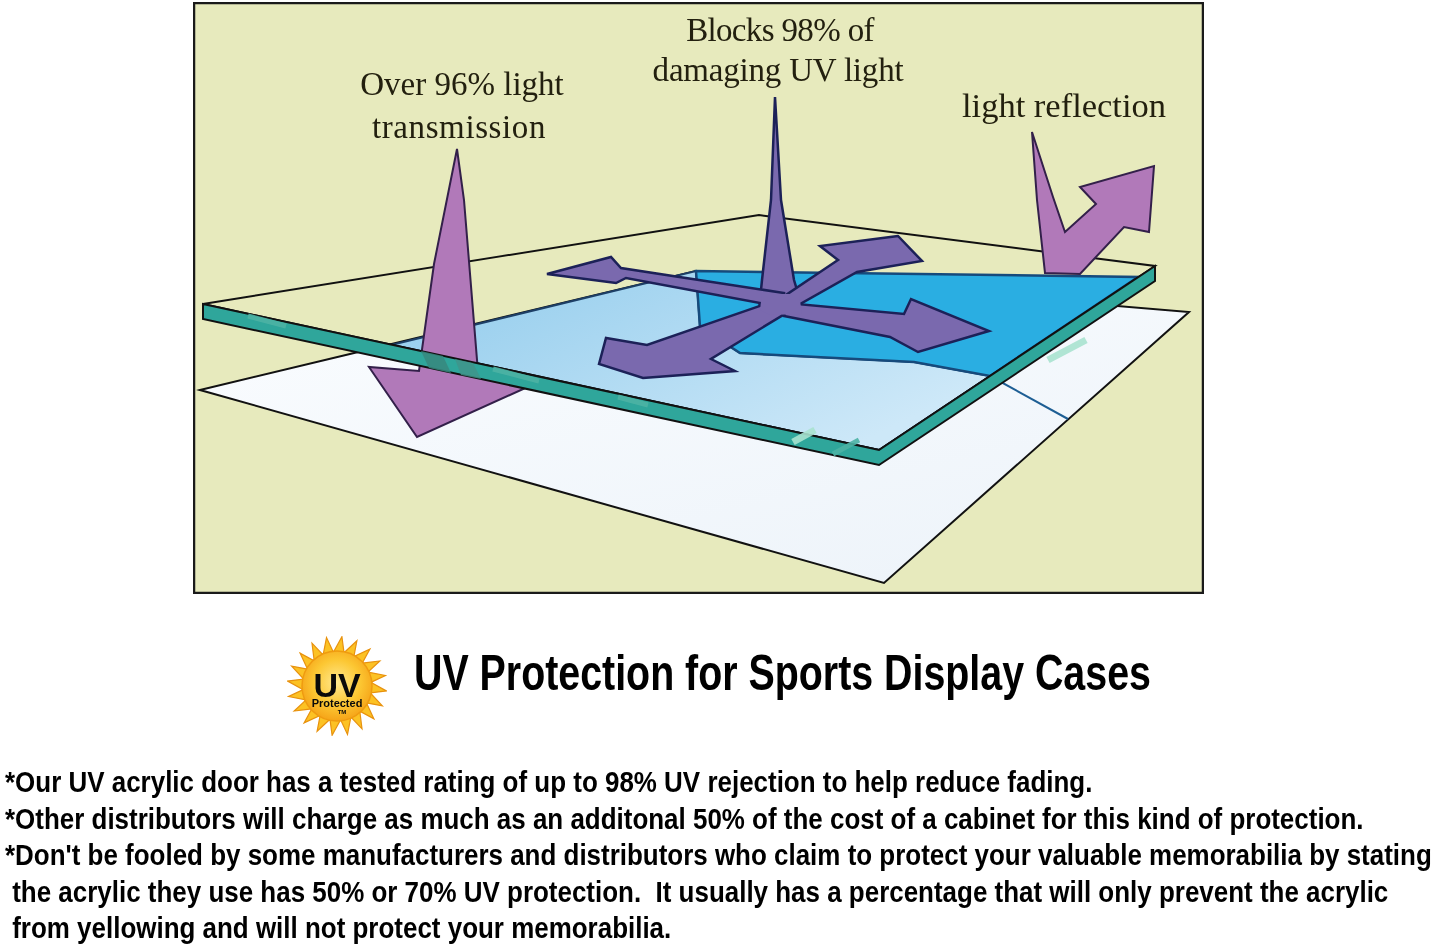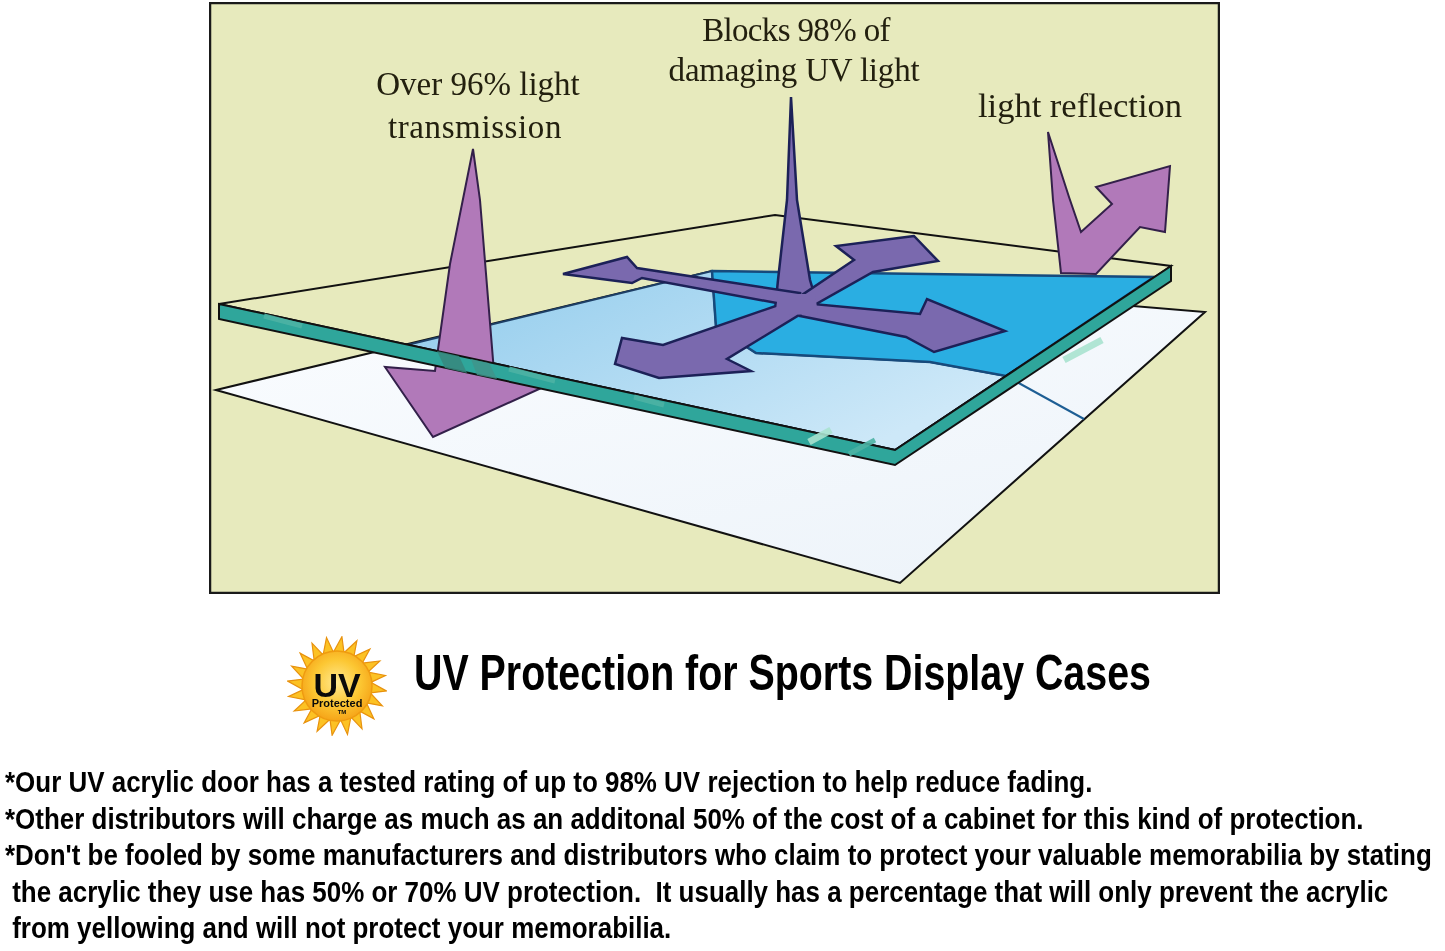--- a/index.html
+++ b/index.html
@@ -1,17 +1,17 @@
 <!DOCTYPE html>
 <html><head>
 <meta charset="utf-8">
 <style>
 html,body{margin:0;padding:0;background:#ffffff;}
 body{width:1445px;height:951px;position:relative;overflow:hidden;font-family:"Liberation Sans",sans-serif;}
-#box{position:absolute;left:209px;top:2px;}
+#box{position:absolute;left:193px;top:2px;}
 #sun{position:absolute;left:287px;top:636px;}
 #heading{position:absolute;left:414px;top:648px;font-weight:bold;font-size:50px;line-height:50px;color:#000;white-space:nowrap;transform-origin:left top;transform:scaleX(0.787);}
 #paras{position:absolute;left:5px;top:764px;font-weight:bold;font-size:29px;line-height:36.5px;color:#000;white-space:pre;transform-origin:left top;transform:scaleX(0.895);}
 </style>
 </head>
 <body>
 <div id="box">
 <svg width="1011" height="592" viewBox="0 0 1011 592">
 <defs>
 <linearGradient id="lb" x1="0" y1="0" x2="1" y2="0.6">

